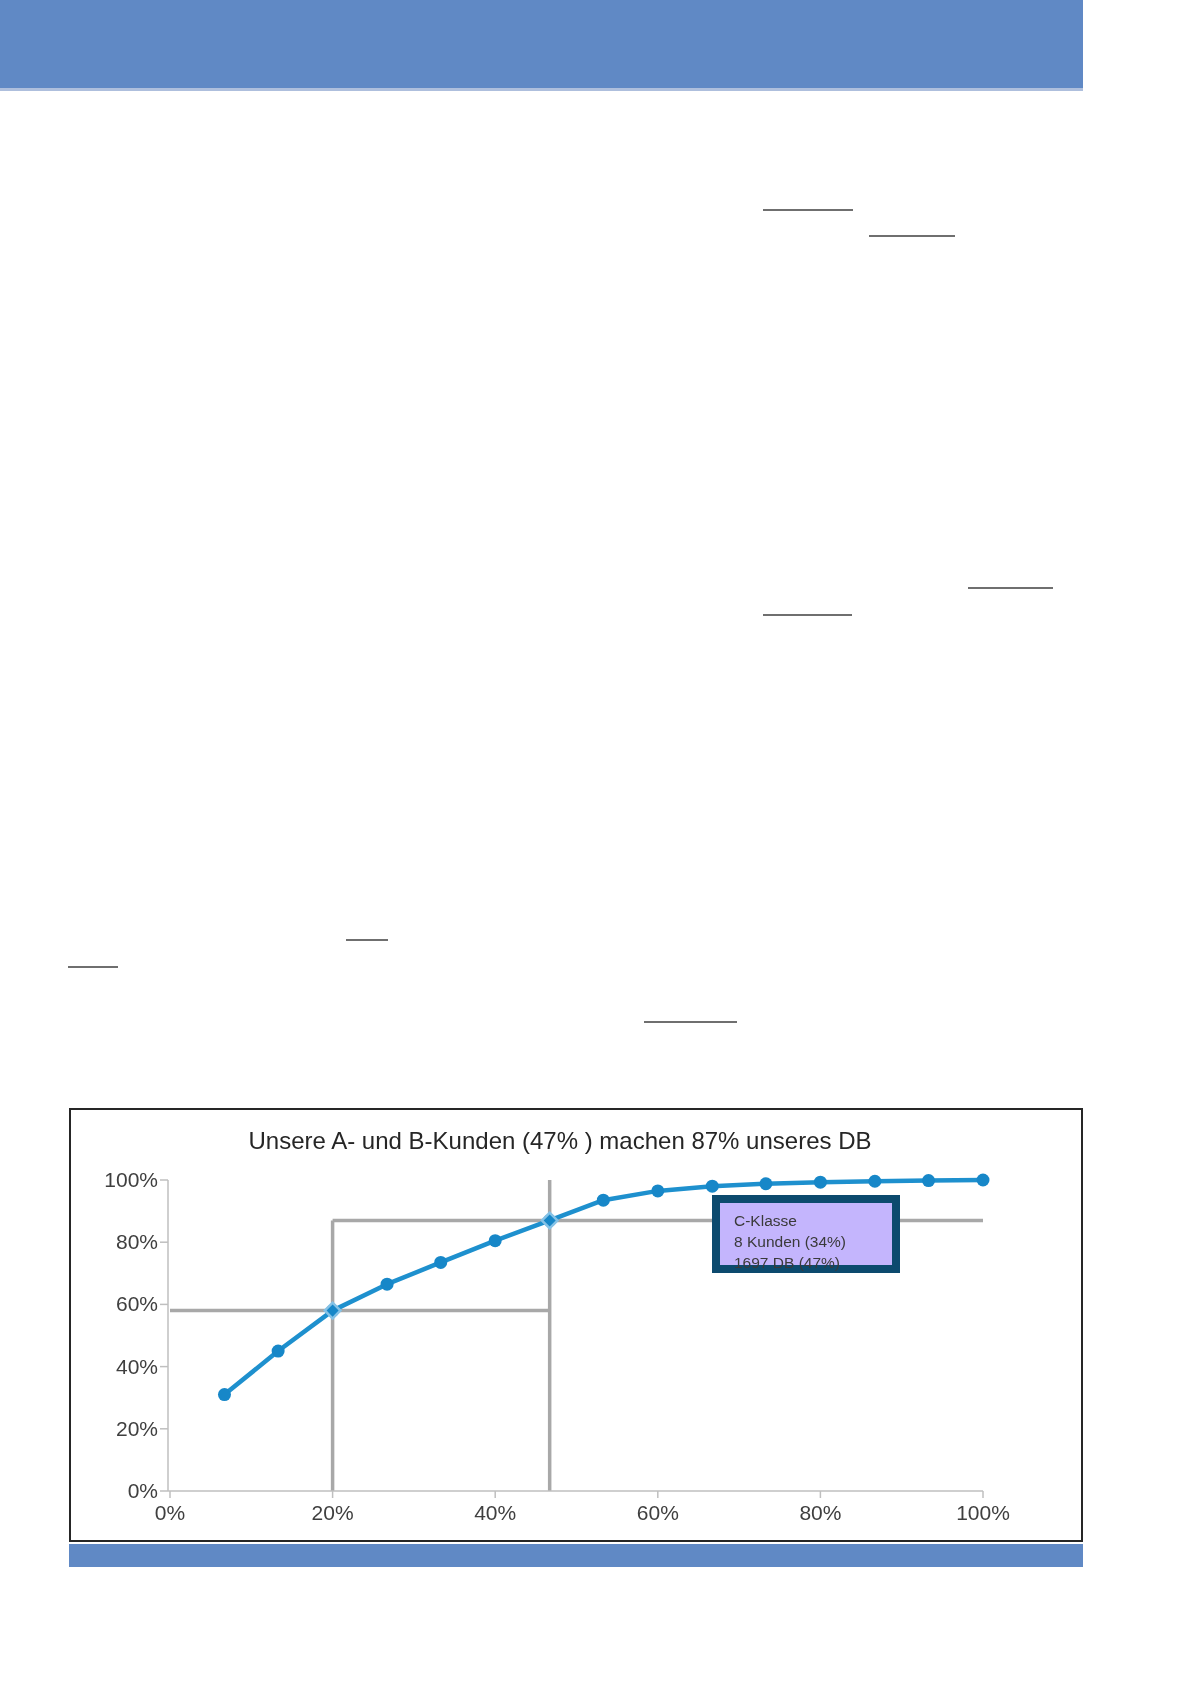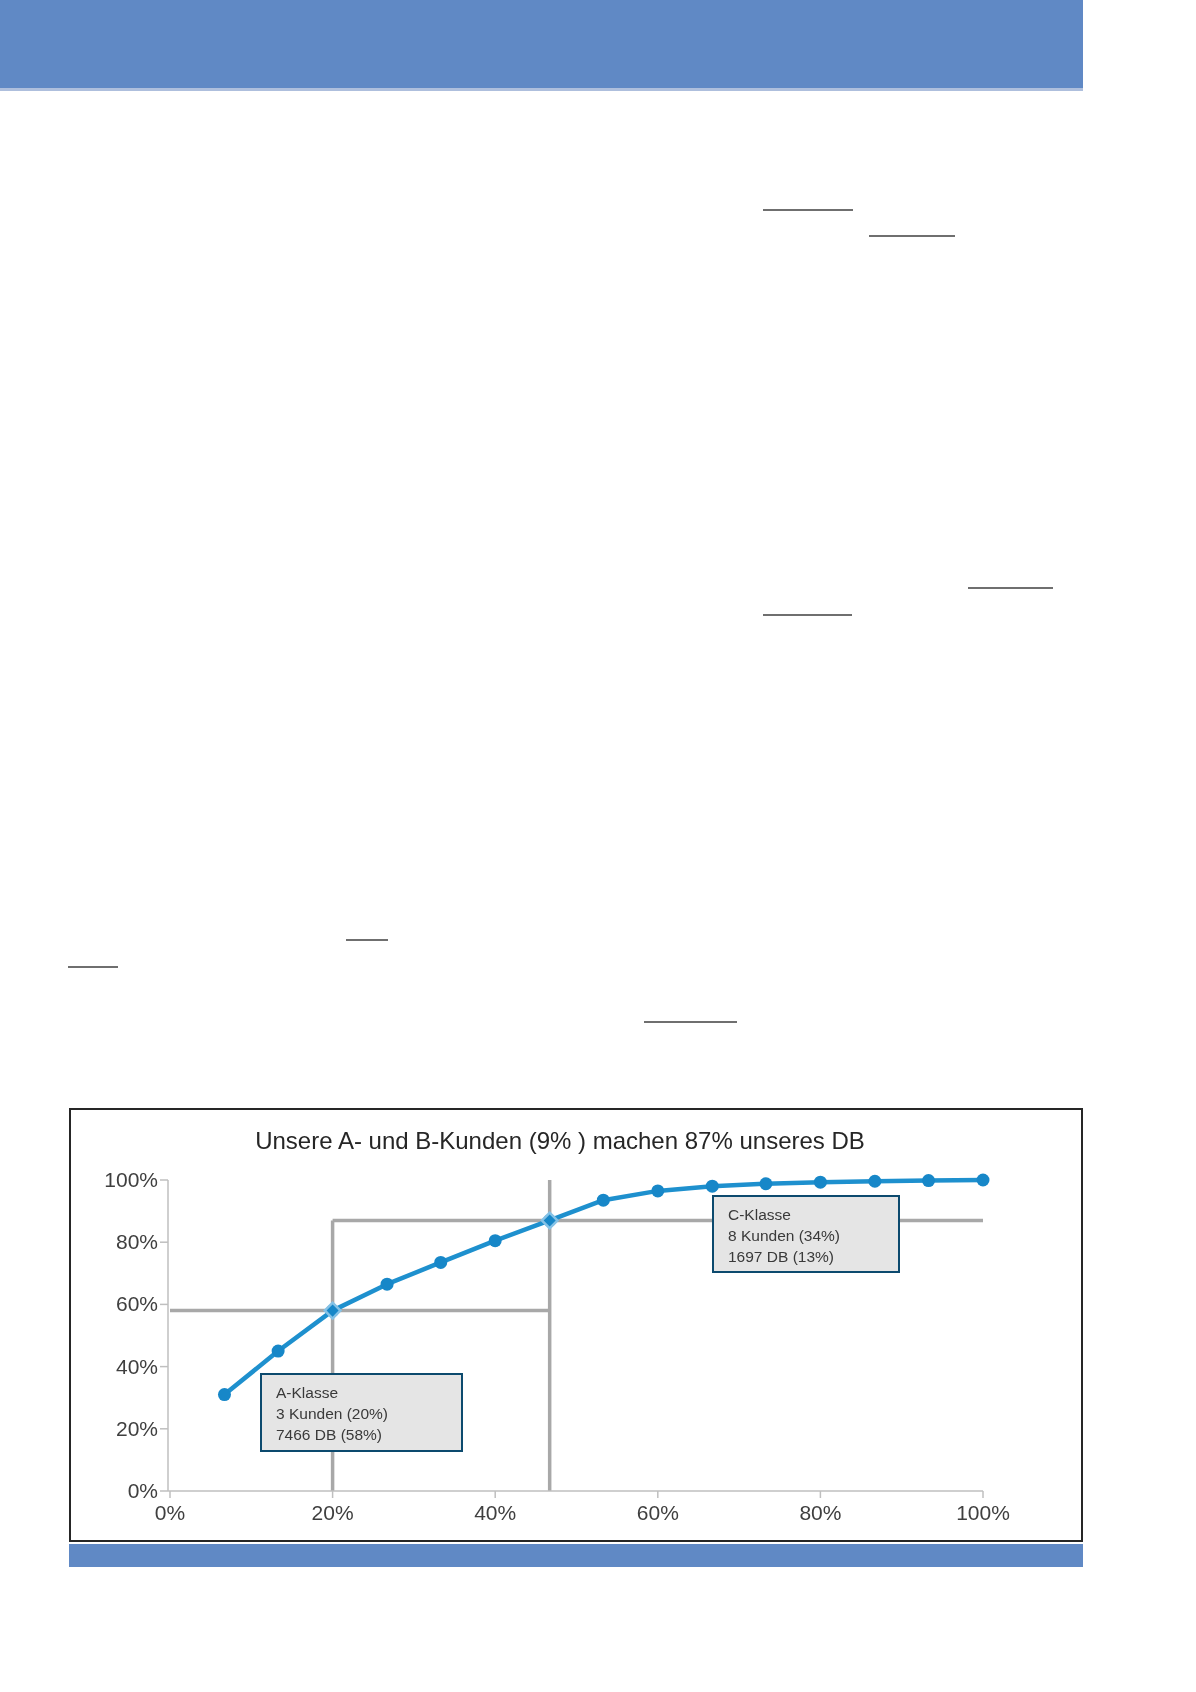--- a/index.html
+++ b/index.html
@@ -16,21 +16,21 @@
   }
   .chart-title{
     position:absolute;left:155px;top:1124px;width:810px;height:34px;
     text-align:center;font-size:24px;line-height:34px;color:#262626;
   }
   #chart-svg{position:absolute;left:0;top:0;width:1196px;height:1692px;pointer-events:none;}
   .tick-label{position:absolute;font-size:21px;line-height:20px;color:#3F3F3F;}
   .ytick{width:60px;text-align:right;}
   .xtick{width:80px;text-align:center;}
   .ann{
-    position:absolute;box-sizing:border-box;background:#e5e5e5;border:2px solid #0c4a6e;
+    position:absolute;box-sizing:border-box;background:#c4b5fd;border:8px solid #0c4a6e;
     padding:7px 8px 0 14px;font-size:15.5px;line-height:21px;color:#3A3A3A;
   }
   #ann-A{left:260px;top:1373px;width:203px;height:79px;}
   #ann-B{left:468px;top:1258px;width:185px;height:75px;}
   #ann-C{left:712px;top:1195px;width:188px;height:78px;}
 </style>
 </head>
 <body>
 
 <div id="page">
@@ -40,21 +40,21 @@
   <div class="blank" style="left:763px;top:209px;width:90px"></div>
   <div class="blank" style="left:869px;top:235px;width:86px"></div>
   <div class="blank" style="left:968px;top:587px;width:85px"></div>
   <div class="blank" style="left:763px;top:614px;width:89px"></div>
   <div class="blank" style="left:346px;top:939px;width:42px"></div>
   <div class="blank" style="left:68px;top:966px;width:50px"></div>
   <div class="blank" style="left:644px;top:1021px;width:93px"></div>
 
   <div class="chartbox"></div>
 
-  <div class="chart-title">Unsere A- und B-Kunden (9% ) machen 87% unseres DB</div>
+  <div class="chart-title">Unsere A- und B-Kunden (47% ) machen 87% unseres DB</div>
 
   <svg id="chart-svg" viewBox="0 0 1196 1692" xmlns="http://www.w3.org/2000/svg">
       <line x1="332.6" y1="1491" x2="332.6" y2="1220.43" stroke="#A8A8A8" stroke-width="3.5"></line>
       <line x1="170" y1="1310.62" x2="549.671" y2="1310.62" stroke="#A8A8A8" stroke-width="3.5"></line>
       <line x1="549.671" y1="1491" x2="549.671" y2="1180" stroke="#A8A8A8" stroke-width="3.5"></line>
       <line x1="332.6" y1="1220.43" x2="983" y2="1220.43" stroke="#A8A8A8" stroke-width="3.5"></line>
       <line x1="168" y1="1491" x2="168" y2="1180" stroke="#BFBFBF" stroke-width="1.5"></line>
       <line x1="168" y1="1491" x2="983" y2="1491" stroke="#BFBFBF" stroke-width="1.5"></line>
       <line x1="160" y1="1491" x2="168" y2="1491" stroke="#BFBFBF" stroke-width="1.5"></line>
       <line x1="160" y1="1428.8" x2="168" y2="1428.8" stroke="#BFBFBF" stroke-width="1.5"></line>
@@ -98,26 +98,21 @@
     </div>
   <div id="xlabels">
       <div class="tick-label xtick" style="left: 130px; top: 1503px;">0%</div>
       <div class="tick-label xtick" style="left: 292.6px; top: 1503px;">20%</div>
       <div class="tick-label xtick" style="left: 455.2px; top: 1503px;">40%</div>
       <div class="tick-label xtick" style="left: 617.8px; top: 1503px;">60%</div>
       <div class="tick-label xtick" style="left: 780.4px; top: 1503px;">80%</div>
       <div class="tick-label xtick" style="left: 943px; top: 1503px;">100%</div>
     </div>
 
-  <div class="ann" id="ann-A">
-    <div>A-Klasse</div>
-    <div>3 Kunden (20%)</div>
-    <div>7466 DB (58%)</div>
-  </div>
   <div class="ann" id="ann-C">
     <div>C-Klasse</div>
     <div>8 Kunden (34%)</div>
-    <div>1697 DB (13%)</div>
+    <div>1697 DB (47%)</div>
   </div>
 
   <div class="bottombar" id="bottombar" style="background: rgb(96, 137, 197);"></div>
 
 </div>
 
 </body></html>

